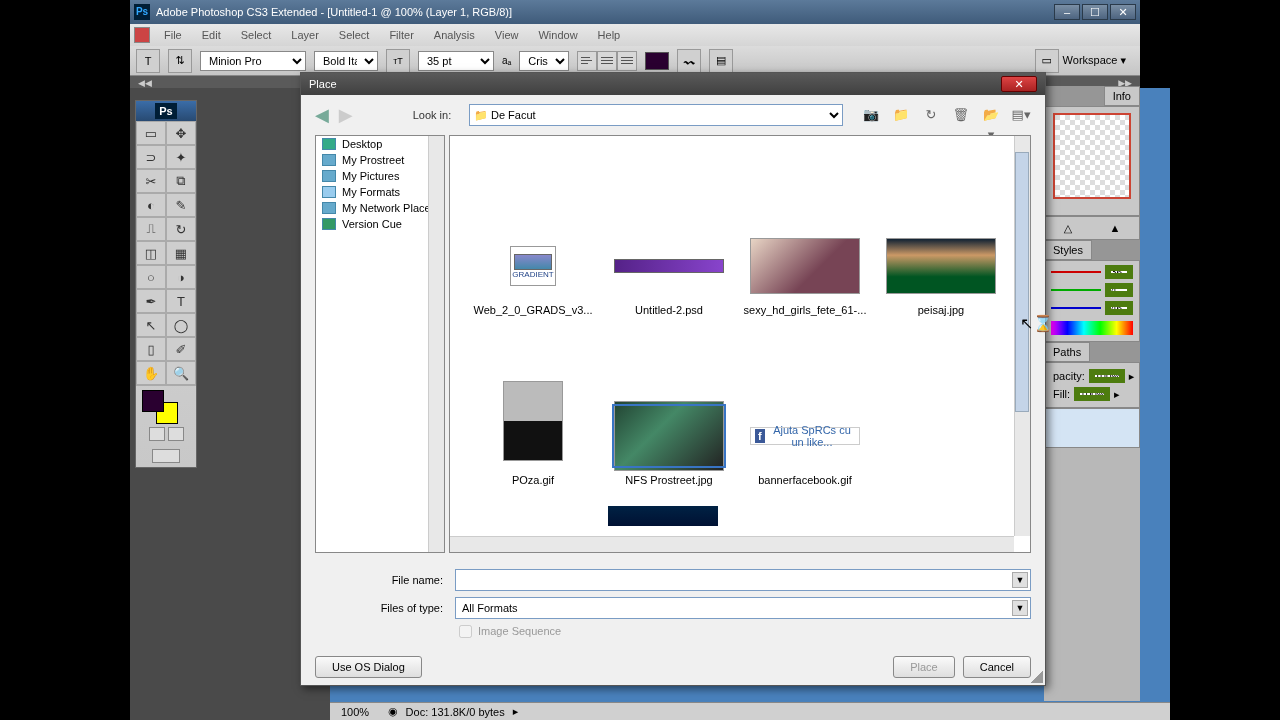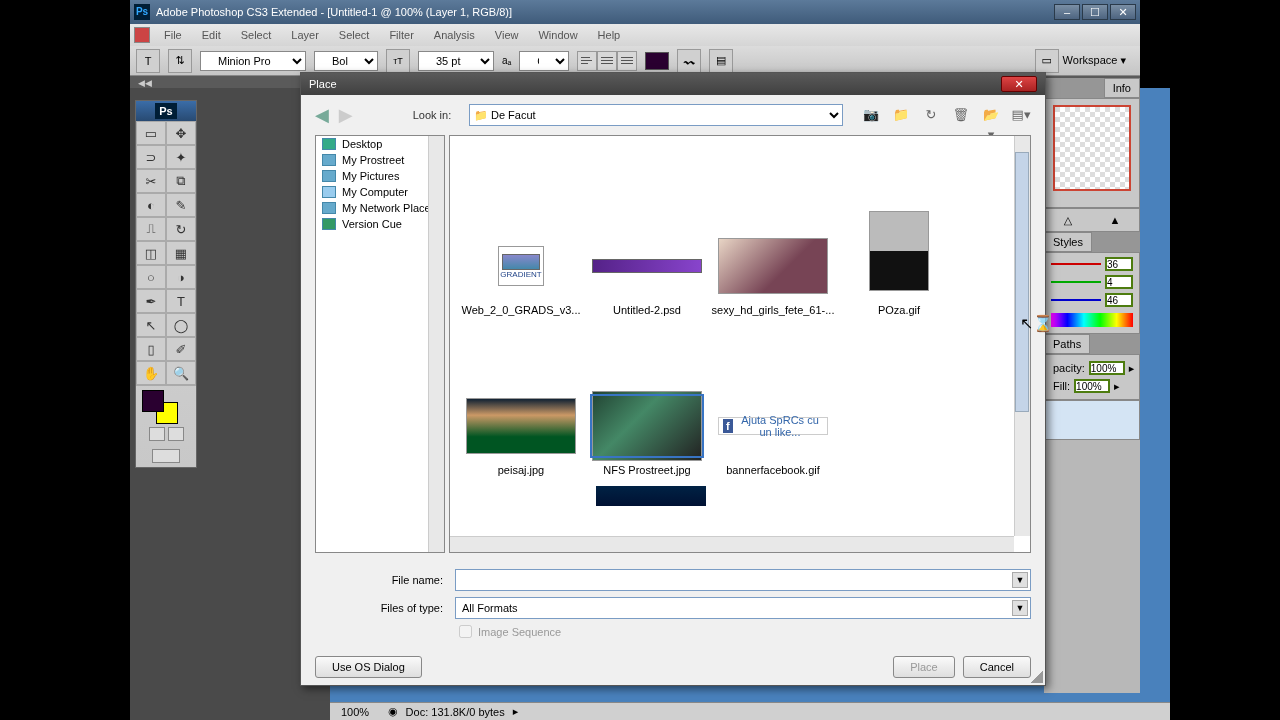--- a/index.html
+++ b/index.html
@@ -7,21 +7,21 @@
 .app{position:absolute;left:130px;top:0;width:1010px;height:720px;background:#4a4a4a}
 .titlebar{height:24px;background:linear-gradient(#5c7a9a,#3f5b7a);display:flex;align-items:center;color:#fff;padding:0 4px}
 .ps-logo{width:16px;height:16px;background:#001e36;color:#31a8ff;text-align:center;line-height:16px;font-weight:bold;margin-right:6px;font-size:10px}
 .winbtns{margin-left:auto;display:flex;gap:2px}
 .winbtn{width:26px;height:16px;background:linear-gradient(#7a8fa5,#4d6480);border:1px solid #2a3a4a;text-align:center;line-height:14px;color:#fff}
 .menubar{height:22px;background:linear-gradient(#e8e8e8,#d5d5d5);display:flex;align-items:center;padding-left:4px;color:#555}
 .menubar span{padding:3px 10px}
 .menu-icon{width:16px;height:16px;background:#c44;margin-right:4px;border:1px solid #888}
 .optbar{height:30px;background:linear-gradient(#dcdcdc,#c5c5c5);display:flex;align-items:center;padding:0 6px;gap:8px;border-bottom:1px solid #888}
 .optbar .ico{width:24px;height:24px;background:#d0d0d0;border:1px solid #999;display:flex;align-items:center;justify-content:center}
-.optbar select,.optbar input{height:20px;background:#fff;border:1px solid #888;padding:0 13px}
+.optbar select,.optbar input{height:20px;background:#fff;border:1px solid #888;padding:0 4px}
 .alignbtns{display:flex}
 .alignbtns div{width:20px;height:20px;border:1px solid #999;background:#d8d8d8;display:flex;flex-direction:column;justify-content:center;gap:2px;padding:3px}
 .alignbtns div span{height:1px;background:#555}
 .swatch{width:24px;height:18px;background:#2a0030;border:1px solid #555}
 .workspace-btn{margin-left:auto;display:flex;align-items:center;gap:4px}
 .collapse{height:12px;background:#5a5a5a;position:relative}
 .collapse .arr{position:absolute;left:8px;top:2px;color:#ccc;font-size:9px}
 .collapse .arr2{position:absolute;right:8px;top:2px;color:#ccc;font-size:9px}
 .toolbox{position:absolute;left:135px;top:100px;width:62px;background:linear-gradient(#d8d8d8,#c8c8c8);border:1px solid #666}
 .tb-head{height:20px;background:linear-gradient(#3b6da8,#284a72);display:flex;align-items:center;justify-content:center}
@@ -31,69 +31,69 @@
 .tb-colors{height:38px;position:relative;border-top:1px solid #aaa}
 .fg{position:absolute;left:6px;top:4px;width:22px;height:22px;background:#2a0030;border:1px solid #000}
 .bg{position:absolute;left:20px;top:16px;width:22px;height:22px;background:#ff0;border:1px solid #000}
 .tb-mode{display:flex;justify-content:center;padding:4px;gap:3px}
 .tb-mode div{width:16px;height:14px;border:1px solid #888;background:#ddd}
 .tb-scr{padding:4px;display:flex;justify-content:center}
 .tb-scr div{width:28px;height:14px;border:1px solid #888;background:#ddd}
 .canvas{position:absolute;left:200px;top:88px;width:840px;height:615px;background:#4981bc}
 .status{position:absolute;left:200px;bottom:0;height:18px;width:840px;background:#d0d0d0;border-top:1px solid #888;display:flex;align-items:center;font-size:10px}
 .status input{width:50px;border:none;background:transparent;text-align:center}
-.panels{position:absolute;right:0;top:78px;width:96px;height:615px;background:#b8b8b8}
+.panels{position:absolute;right:0;top:86px;width:96px;height:615px;background:#b8b8b8}
 .ptab{height:20px;display:flex;background:#969696}
 .ptab span{padding:3px 8px;background:#c8c8c8;border:1px solid #888}
 .pbody{background:#c8c8c8;border:1px solid #888}
 .navthumb{margin:6px auto;width:78px;height:86px;border:2px solid #c43;background:repeating-conic-gradient(#fff 0 25%,#ddd 0 50%) 0 0/10px 10px}
 .sliderrow{display:flex;align-items:center;gap:4px;padding:2px 4px}
 .sliderrow .bar{flex:1;height:2px;background:#888}
 .sliderrow .bar.r{background:#c00}.sliderrow .bar.g{background:#0a0}.sliderrow .bar.b{background:#00c}
-.sliderrow input{width:28px;height:14px;font-size:10px;border:2px solid #4d7c0f}
+.sliderrow input{width:28px;height:14px;font-size:10px;border:6px solid #4d7c0f}
 .gradbar{height:14px;margin:4px;background:linear-gradient(90deg,#f0f,#00f,#0ff,#0f0,#ff0,#f00)}
 
 .dialog{position:absolute;left:300px;top:72px;width:746px;height:614px;background:#f0f0f0;border:1px solid #555;box-shadow:3px 3px 8px rgba(0,0,0,0.5)}
 .dlg-title{height:22px;background:linear-gradient(#5a5a5a,#404040);color:#fff;display:flex;align-items:center;padding:0 8px}
 .dlg-close{margin-left:auto;width:36px;height:16px;background:linear-gradient(#d44,#a22);border:1px solid #600;text-align:center;color:#fff;line-height:14px;border-radius:2px}
 .dlg-nav{height:40px;display:flex;align-items:center;padding:0 14px;gap:10px}
 .dlg-nav .navarr{font-size:18px;color:#7a9}
 .dlg-nav label{color:#333;margin-left:50px}
 .dlg-nav select{flex:1;height:22px;border:1px solid #7a9cc4;background:#fff;margin:0 8px}
 .dlg-nav .tbtn{width:20px;height:20px;color:#666;text-align:center;line-height:20px;font-size:13px}
 .dlg-main{display:flex;height:418px;margin:0 14px;gap:4px}
 .dlg-tree{width:130px;border:1px solid #888;background:#fff;overflow:hidden;position:relative}
 .dlg-tree .ti{display:flex;align-items:center;gap:6px;padding:2px 6px}
 .dlg-tree .ic{width:14px;height:12px;background:#6ac;border:1px solid #48a}
 .dlg-tree .scroll{position:absolute;right:0;top:0;width:16px;height:100%;background:#e8e8e8;border-left:1px solid #ccc}
 .dlg-files{flex:1;border:1px solid #888;background:#fff;position:relative;overflow:hidden}
 .dlg-files .scroll{position:absolute;right:0;top:0;width:16px;height:calc(100% - 16px);background:#e8e8e8;border-left:1px solid #ccc}
 .dlg-files .thumb-track{position:absolute;right:1px;top:16px;width:14px;height:260px;background:#c4d4e8;border:1px solid #9ab}
 .dlg-files .hscroll{position:absolute;bottom:0;left:0;right:16px;height:16px;background:#e8e8e8;border-top:1px solid #ccc}
-.fgrid{display:flex;flex-wrap:wrap;padding:20px 8px;}
+.fgrid{display:flex;flex-wrap:wrap;padding:20px 20px;gap:10px}
 .fitem{width:126px;height:160px;display:flex;flex-direction:column;align-items:center;justify-content:flex-end;gap:8px;text-align:center}
 .fitem .th{width:110px;height:60px;display:flex;align-items:center;justify-content:center}
 .fitem.sel .th{outline:2px solid #3874c4}
 .th-grad{width:46px;height:40px;background:#fff;border:1px solid #999;display:flex;flex-direction:column;align-items:center;justify-content:center;font-size:8px;color:#248}
 .th-grad div{width:38px;height:16px;background:linear-gradient(#88c,#48a);border:1px solid #666}
 .th-psd{width:110px;height:14px;background:linear-gradient(90deg,#528,#84c);border:1px solid #666}
 .th-girl{width:110px;height:56px;background:linear-gradient(135deg,#e8d5c5,#745 60%);border:1px solid #999}
 .th-car{width:60px;height:80px;background:linear-gradient(#bbb 50%,#111 50%);border:1px solid #999;margin-top:-30px}
 .th-land{width:110px;height:56px;background:linear-gradient(#123 0%,#c96 30%,#052 70%);border:1px solid #999}
 .th-nfs{width:110px;height:70px;background:linear-gradient(135deg,#243,#486 40%,#222);border:1px solid #999}
 .th-txt{width:34px;height:44px;background:#fff;border:1px solid #ccc;border-radius:2px 8px 2px 2px}
 .th-fb{width:110px;height:18px;background:#fff;border:1px solid #ccc;display:flex;align-items:center;padding:0 4px;gap:4px;font-size:9px;color:#36a}
 .th-fb .f{width:14px;height:14px;background:#3b5998;color:#fff;font-weight:bold;text-align:center;line-height:14px}
 .th-dark{width:110px;height:20px;background:linear-gradient(#024,#013)}
 .dlg-bottom{padding:10px 14px}
 .frow{display:flex;align-items:center;margin:6px 0}
 .frow label{width:140px;text-align:right;padding-right:12px}
 .frow .combo{flex:1;height:22px;border:1px solid #7a9cc4;background:#fff;display:flex;align-items:center;padding:0 6px;position:relative}
 .frow .combo .dd{position:absolute;right:2px;top:2px;width:16px;height:16px;background:#e0e0e0;border:1px solid #aaa;text-align:center;line-height:14px;font-size:9px}
-.chk{display:flex;align-items:center;gap:6px;margin-left:144px;color:#999}
+.chk{display:flex;gap:6px;margin-left:144px;color:#999}
 .chk input{accent-color:#888}
 .dlg-btns{display:flex;padding:8px 14px;gap:8px}
 .dlg-btns button{height:22px;padding:0 16px;background:linear-gradient(#fafafa,#dedede);border:1px solid #888;border-radius:3px}
 .dlg-btns .sp{flex:1}
 .resize{position:absolute;right:2px;bottom:2px;width:12px;height:12px;background:linear-gradient(135deg,transparent 50%,#999 50%)}
 .cursor{position:absolute;left:1020px;top:314px;font-size:16px;color:#000;pointer-events:none;z-index:99}
 </style>
 </head>
 <body>
 
@@ -282,21 +282,21 @@
       <div class="ti">
           <div class="ic"></div>
           <span>My Prostreet</span>
         </div>
       <div class="ti">
           <div class="ic"></div>
           <span>My Pictures</span>
         </div>
       <div class="ti">
           <div class="ic" style="background:#9ce"></div>
-          <span>My Computer</span>
+          <span>My Formats</span>
         </div>
       <div class="ti">
           <div class="ic"></div>
           <span>My Network Places</span>
         </div>
       <div class="ti">
           <div class="ic" style="background:#396"></div>
           <span>Version Cue</span>
         </div>
       <div class="scroll"></div>
@@ -316,29 +316,29 @@
             <span>Untitled-2.psd</span>
           </div>
         <div class="fitem">
             <div class="th">
               <div class="th-girl"></div>
             </div>
             <span>sexy_hd_girls_fete_61-...</span>
           </div>
         <div class="fitem">
             <div class="th">
+              <div class="th-land"></div>
+            </div>
+            <span>peisaj.jpg</span>
+          </div>
+        <div class="fitem">
+            <div class="th">
               <div class="th-car"></div>
             </div>
             <span>POza.gif</span>
-          </div>
-        <div class="fitem">
-            <div class="th">
-              <div class="th-land"></div>
-            </div>
-            <span>peisaj.jpg</span>
           </div>
         <div class="fitem sel">
             <div class="th">
               <div class="th-nfs"></div>
             </div>
             <span>NFS Prostreet.jpg</span>
           </div>
         <div class="fitem">
             <div class="th">
               <div class="th-fb">

